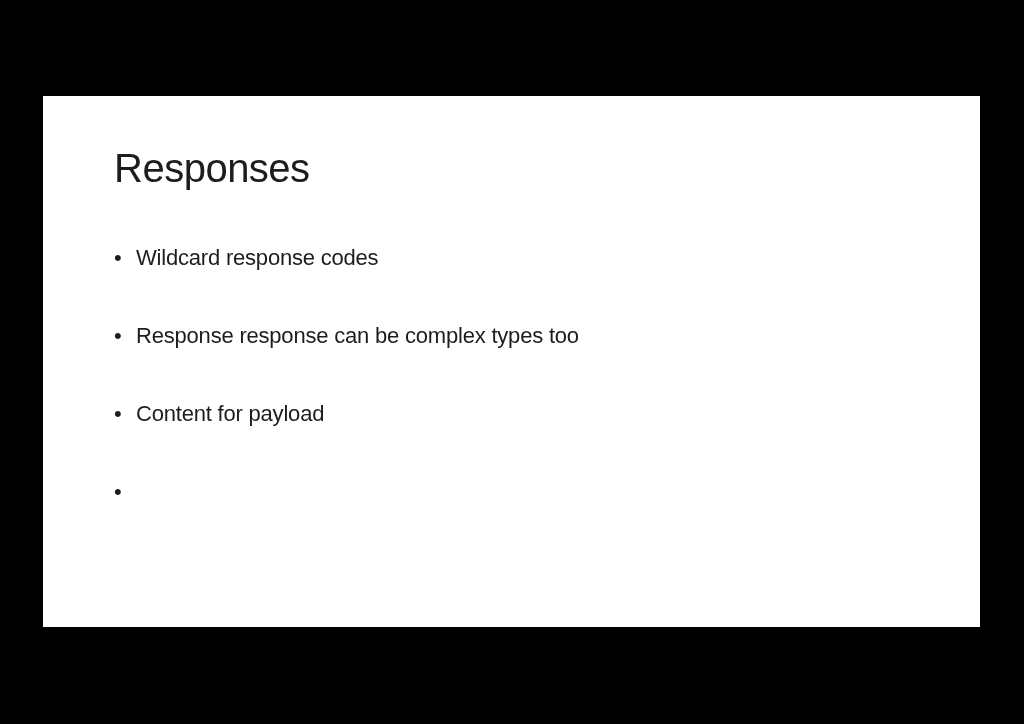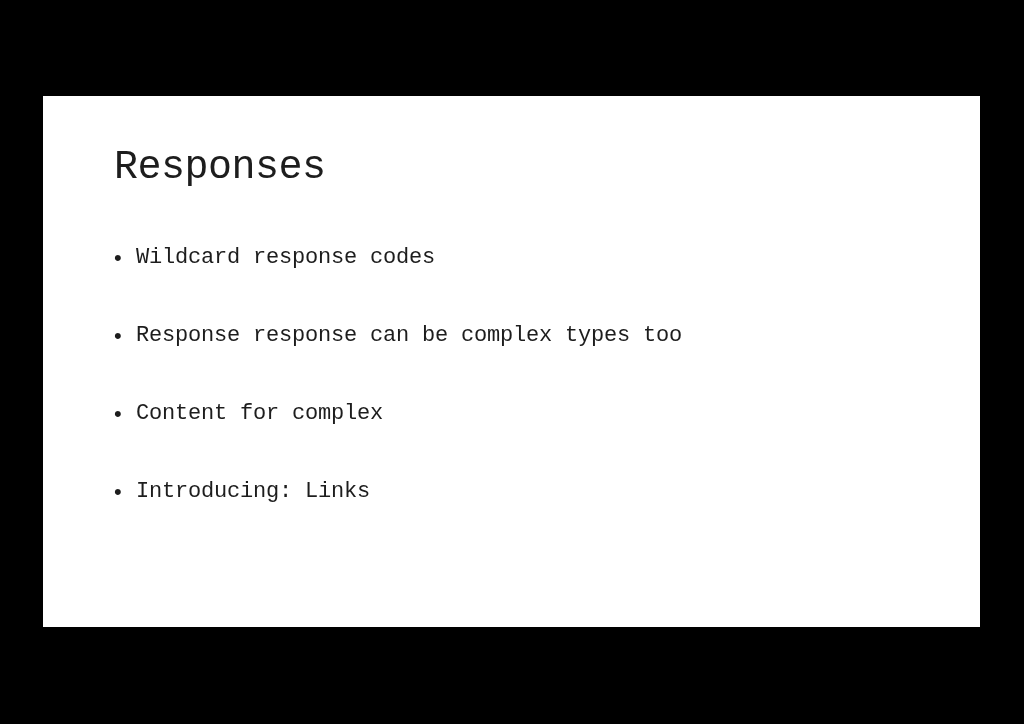--- a/index.html
+++ b/index.html
@@ -30,21 +30,21 @@
   .slide-title {
     position: absolute;
     left: 71px;
     top: 48px;
     margin: 0;
     font-size: 40px;
     font-weight: 400;
     letter-spacing: -0.5px;
     line-height: 1.2;
     color: #1d1d1d;
-    font-family: Liberation Mono, monospace;
+    font-family: Liberation Sans, sans-serif;
   }
   .bullet-list {
     position: absolute;
     left: 71px;
     top: 148px;
     margin: 0;
     padding: 0;
     list-style: none;
   }
   .bullet-item {
@@ -58,41 +58,39 @@
   }
   .bullet-marker {
     width: 12px;
     margin-right: 10px;
     font-size: 22px;
     line-height: 28px;
     color: #1d1d1d;
   }
   .bullet-text {
     white-space: nowrap;
-    font-family: Liberation Mono, monospace;
   }
 </style>
 </head>
 <body>
 
 <div class="canvas">
   <div class="slide">
     <h1 class="slide-title">Responses</h1>
     <ul class="bullet-list">
       <li class="bullet-item">
         <span class="bullet-marker">•</span>
         <span class="bullet-text">Wildcard response codes</span>
       </li>
       <li class="bullet-item">
         <span class="bullet-marker">•</span>
         <span class="bullet-text">Response response can be complex types too</span>
       </li>
       <li class="bullet-item">
         <span class="bullet-marker">•</span>
-        <span class="bullet-text">Content for complex</span>
+        <span class="bullet-text">Content for payload</span>
       </li>
       <li class="bullet-item">
         <span class="bullet-marker">•</span>
-        <span class="bullet-text">Introducing: Links</span>
       </li>
     </ul>
   </div>
 </div>
 
 </body></html>

